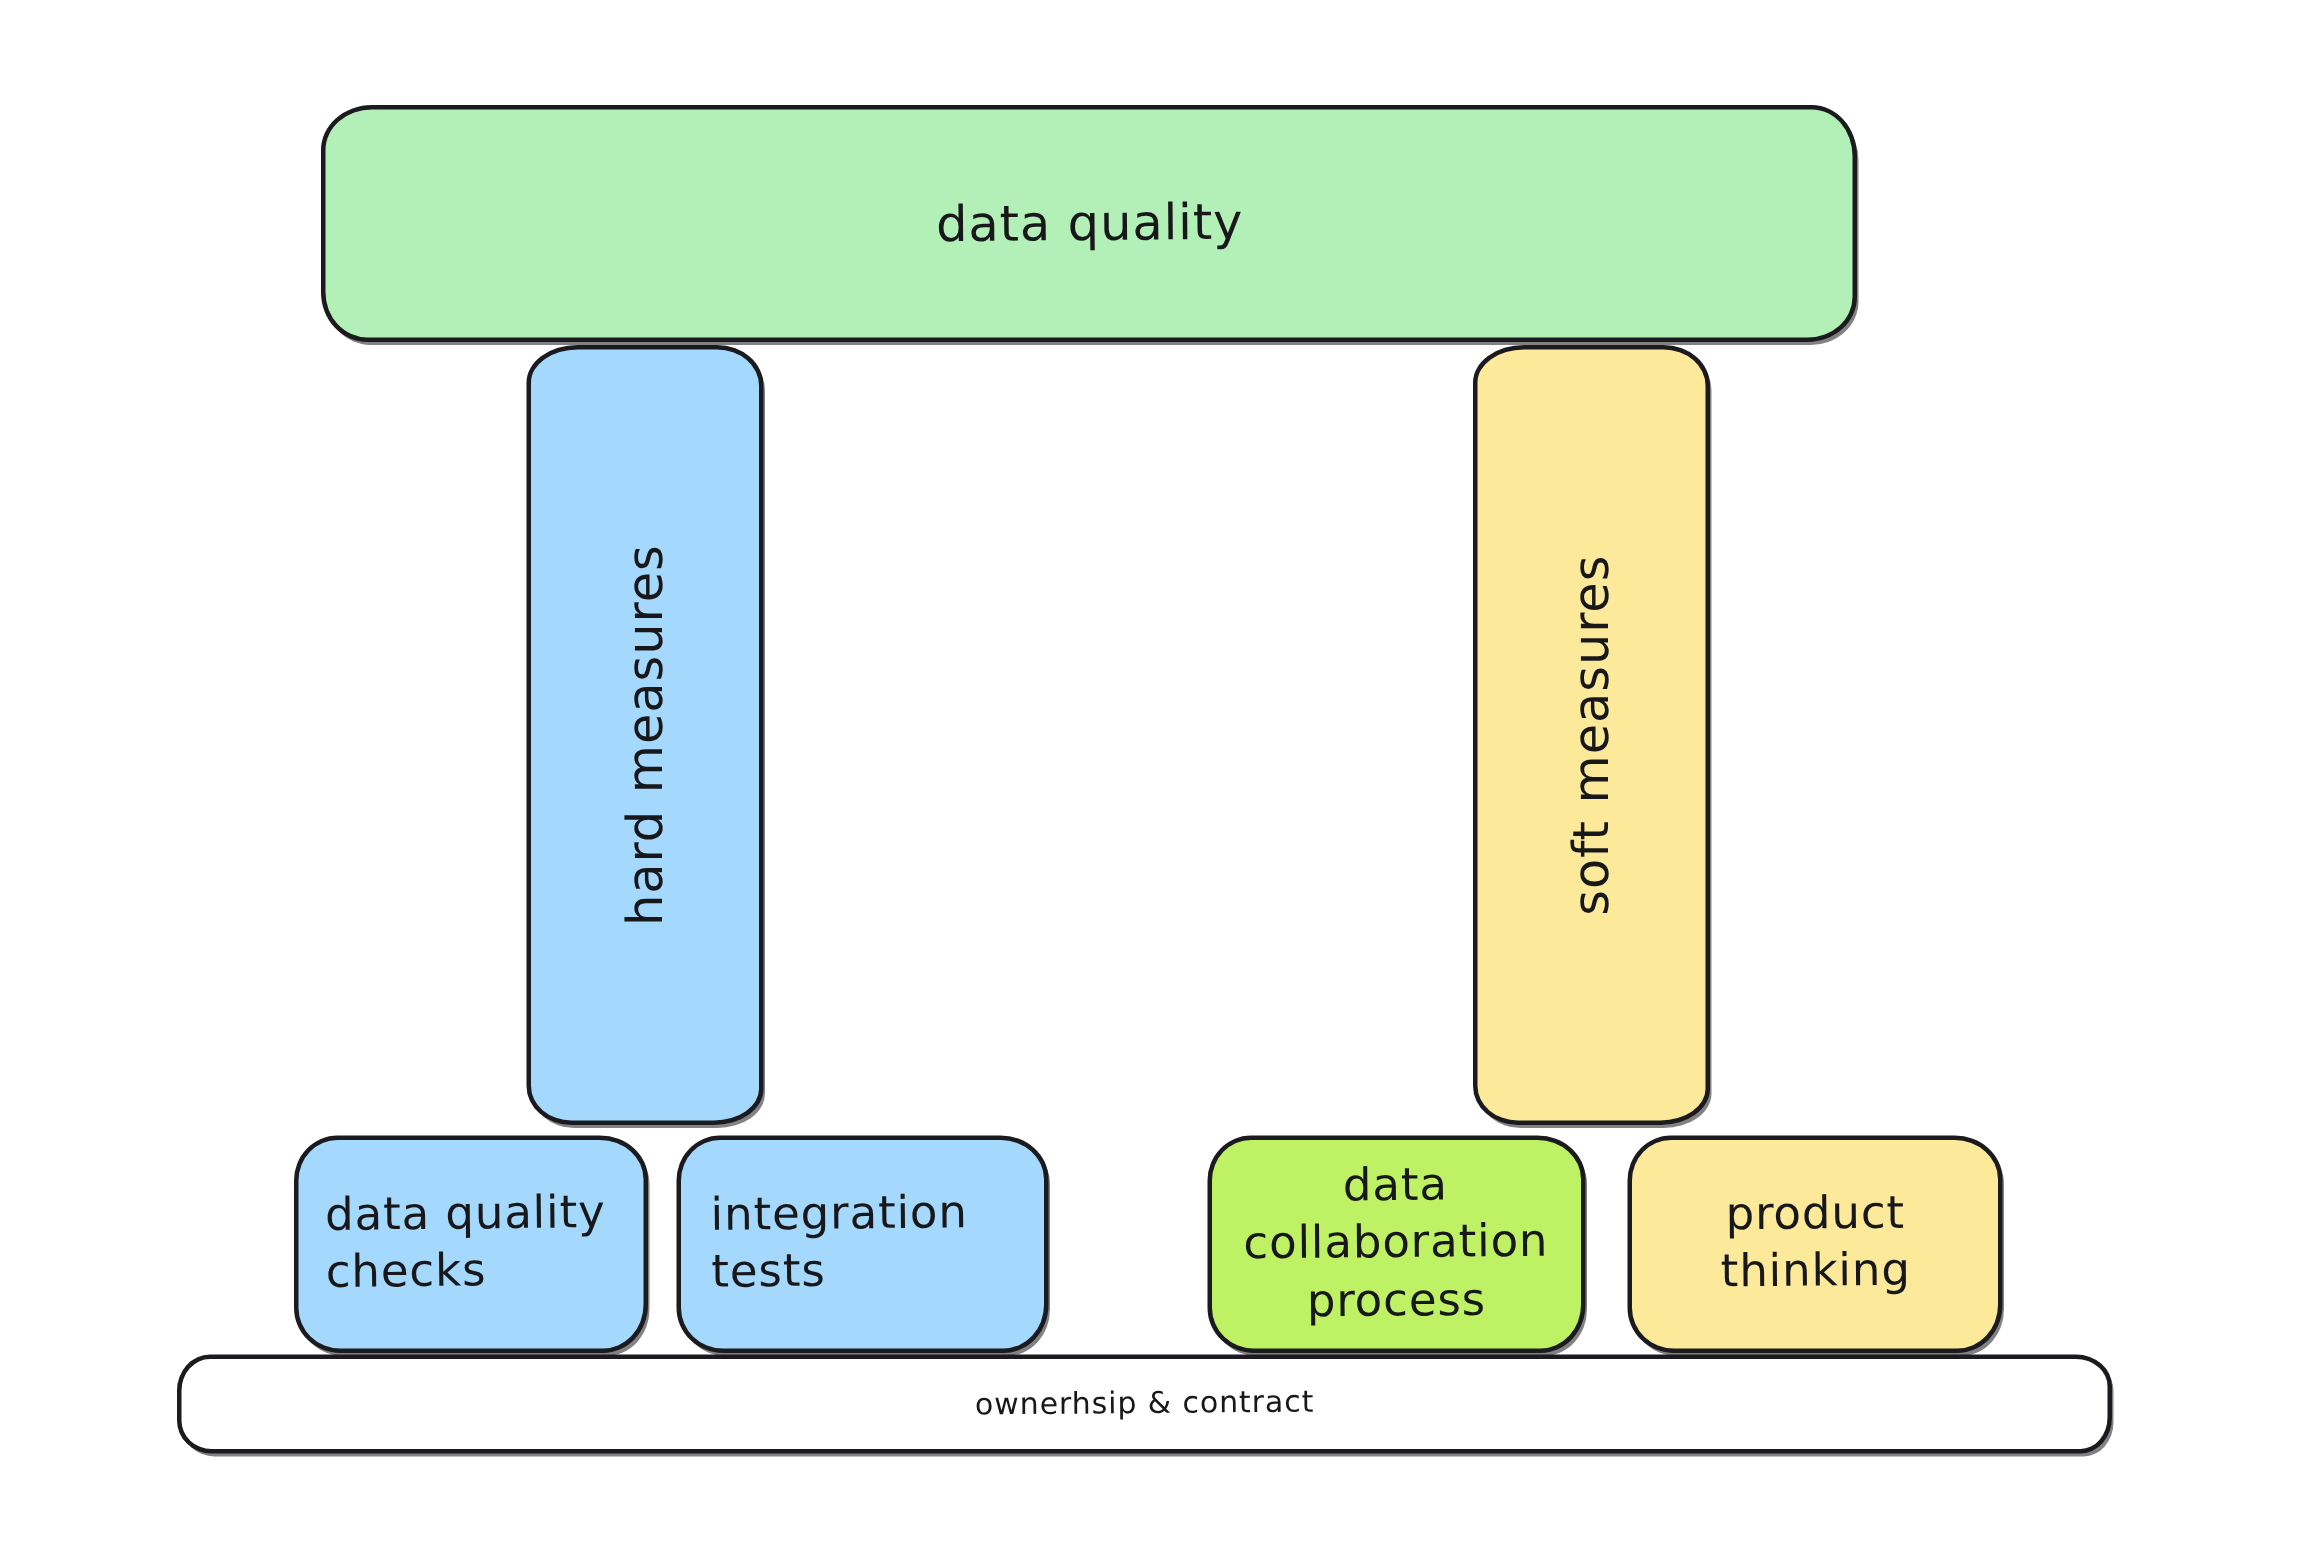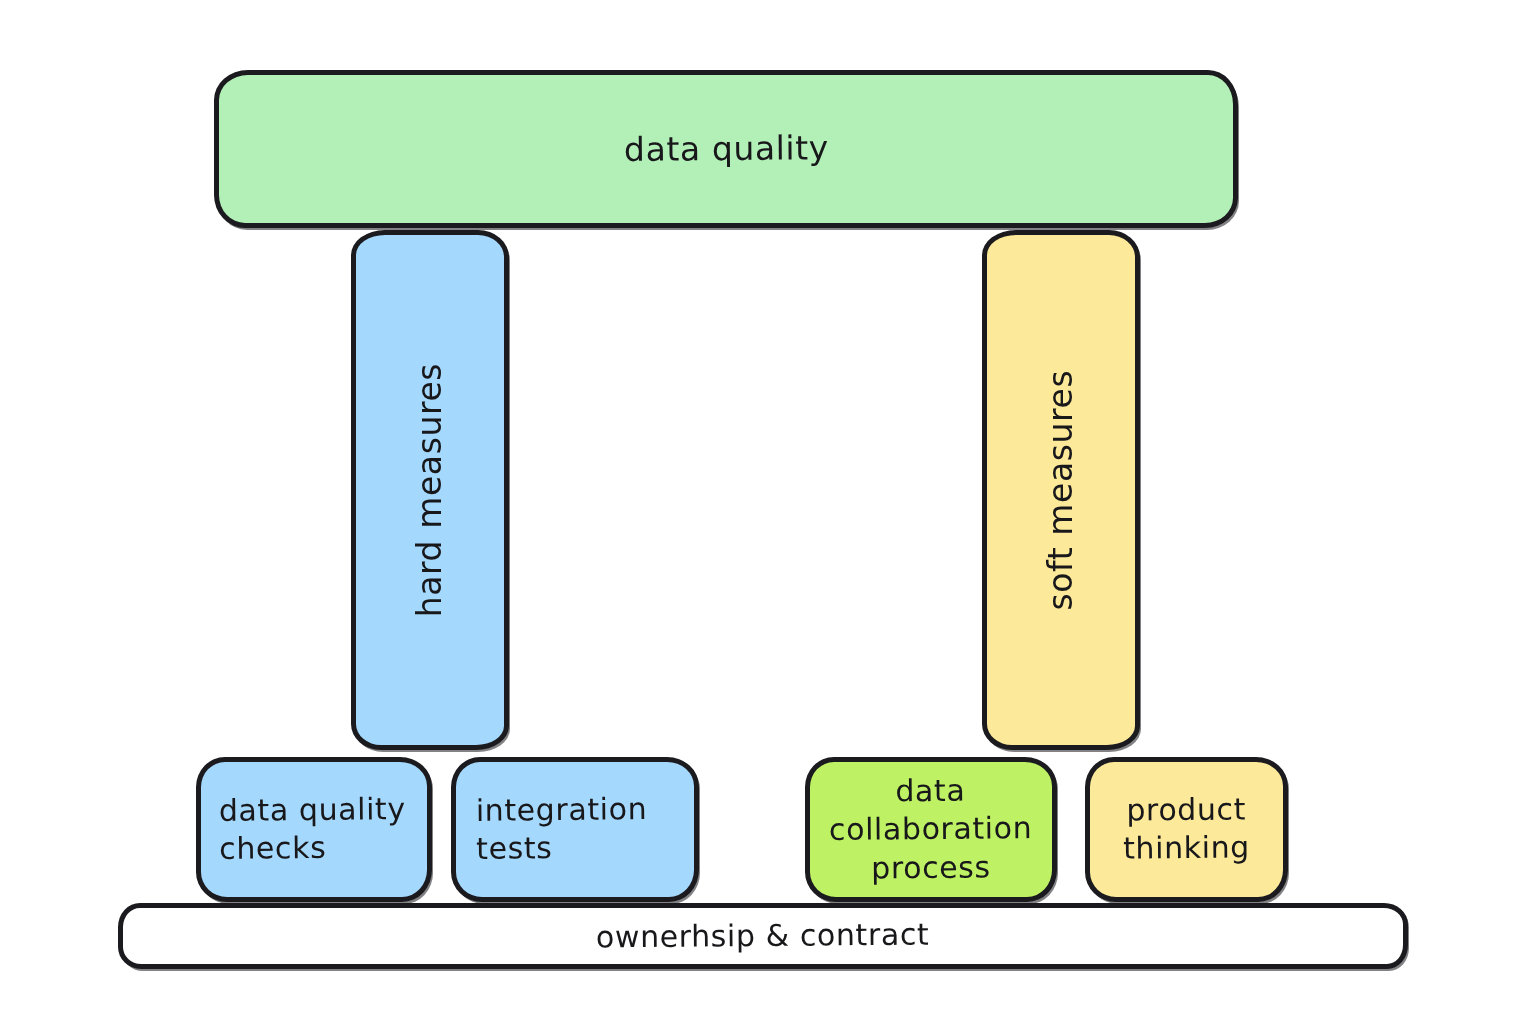--- a/index.html
+++ b/index.html
@@ -20,21 +20,21 @@
     position: relative;
     width: 1534px;
     height: 1035px;
     background: #ffffff;
   }
 
   
   .node {
     position: absolute;
     box-sizing: border-box;
-    border: 5px solid #f97316;
+    border: 3px solid #f97316;
     display: flex;
     align-items: center;
     justify-content: center;
     color: #18181b;
     font-family: "DejaVu Sans", sans-serif;
     letter-spacing: 0.6px;
     line-height: 1.28;
     text-align: center;
     
     border-radius: 30px 32px 29px 33px / 31px 28px 33px 30px;
@@ -91,29 +91,29 @@
     text-align: left;
     justify-content: flex-start;
     padding-left: 20px;
   }
   #leaf-integration-tests .label { text-align: left; transform: rotate(-0.6deg); }
 
   #leaf-data-collab {
     left: 805px;  top: 757px;  width: 252px;
   }
   #leaf-product-thinking {
-    left: 1085px; top: 757px;  width: 203px;
+    left: 1085px; top: 757px;  width: 250px;
   }
 
   #base-bar {
     left: 118px;
     top: 903px;
     width: 1290px;
     height: 66px;
-    font-size: 30px;
+    font-size: 20px;
     background: #ffffff;
     border-radius: 22px 24px 21px 23px / 24px 21px 24px 22px;
   }
 
   
   #top-bar            { z-index: 6; }
   #pillar-left,
   #pillar-right       { z-index: 5; }
   .leaf               { z-index: 4; }
   #base-bar           { z-index: 3; }

